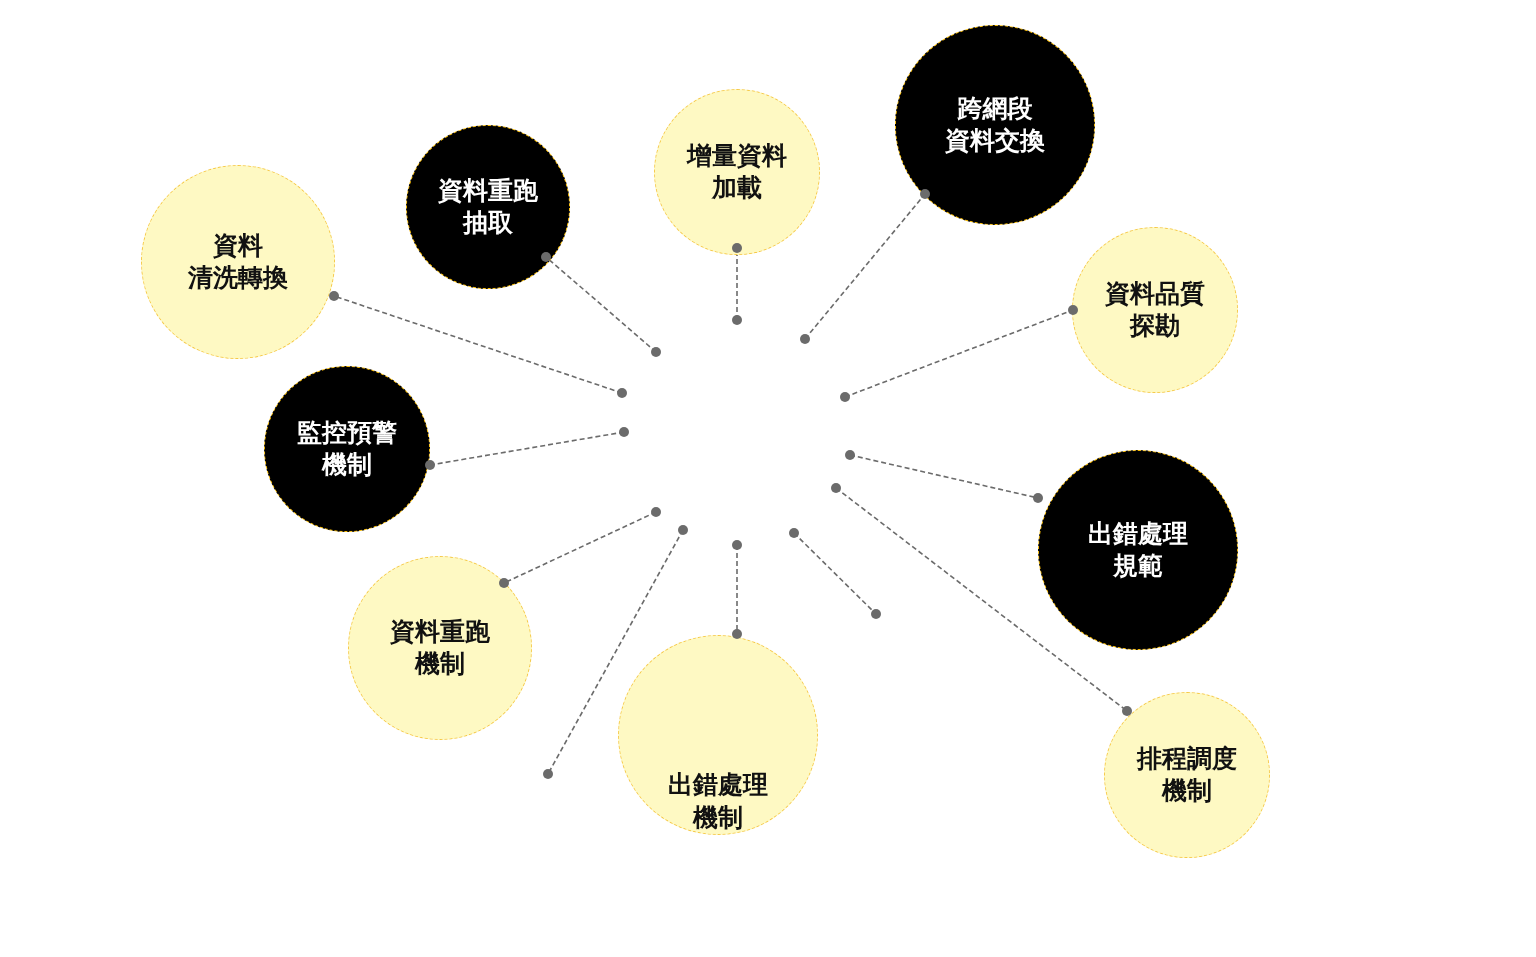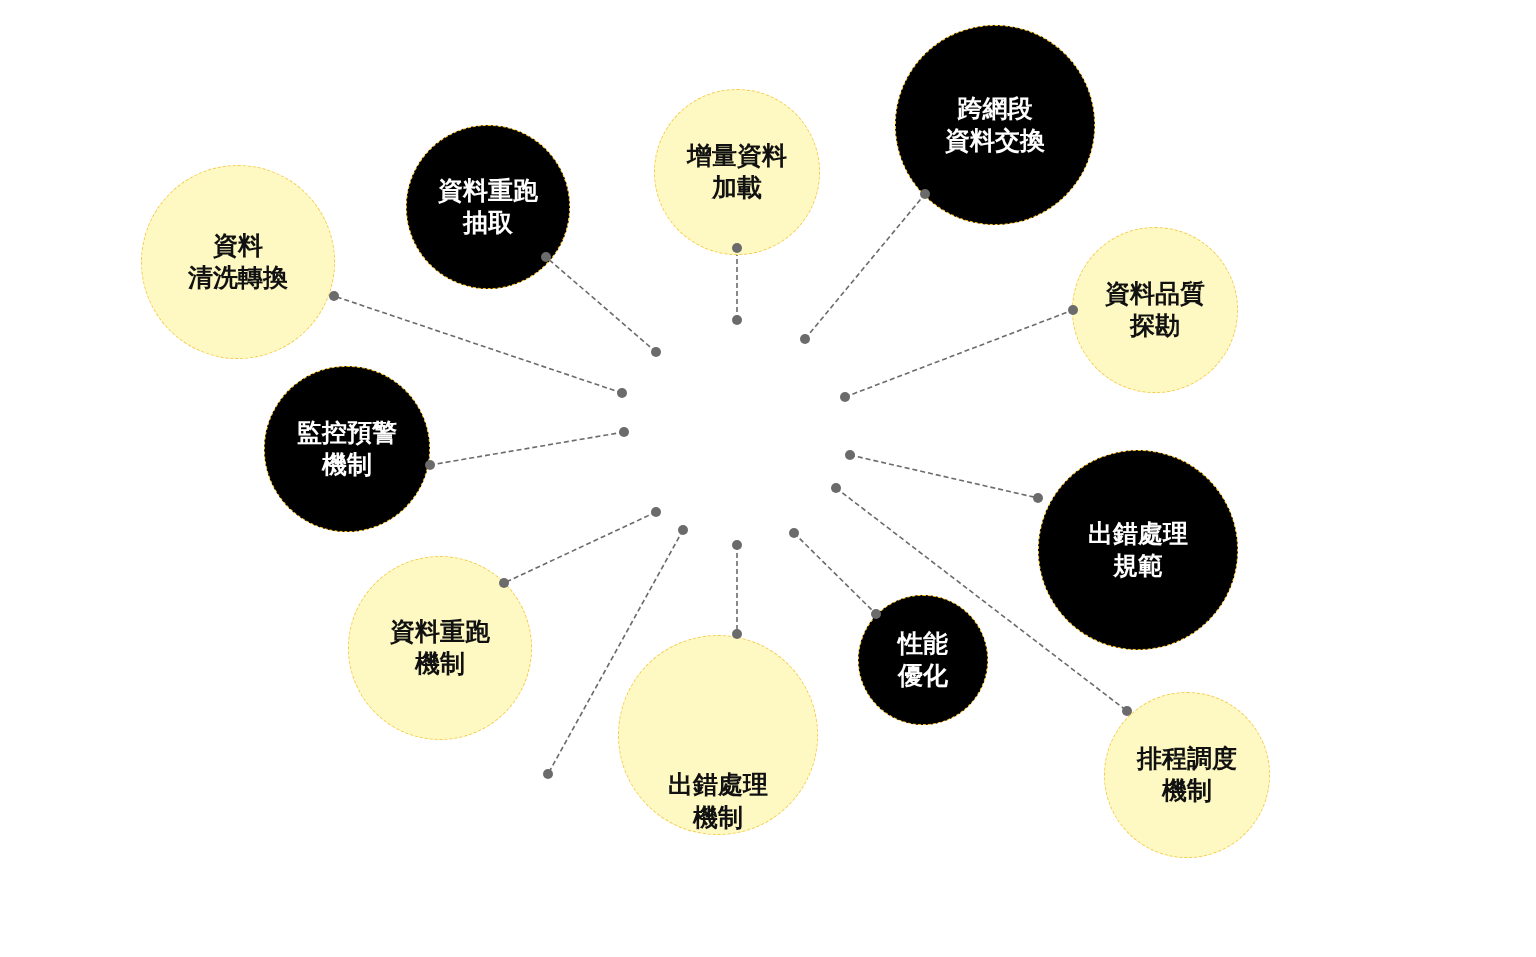--- a/index.html
+++ b/index.html
@@ -58,24 +58,20 @@
 機制</span>
     </div>
     <div class="node black" style="left: 1038px; top: 450px; width: 200px; height: 200px;">
       <span class="label">出錯處理
 規範</span>
     </div>
     <div class="node yellow" style="left: 348px; top: 556px; width: 184px; height: 184px;">
       <span class="label">資料重跑
 機制</span>
     </div>
-    <div class="node black" style="left: 858px; top: 595px; width: 130px; height: 130px;">
-      <span class="label">性能
-優化</span>
-    </div>
     <div class="node yellow" style="left: 618px; top: 635px; width: 200px; height: 200px; align-items: flex-end;">
       <span class="label">出錯處理
 機制</span>
     </div>
     <div class="node yellow" style="left: 1104px; top: 692px; width: 166px; height: 166px;">
       <span class="label">排程調度
 機制</span>
     </div>
     <svg width="1536" height="957" style="position: absolute; left: 0px; top: 0px;">
       <circle cx="622" cy="393" r="5" fill="#6b6b6b"></circle>

